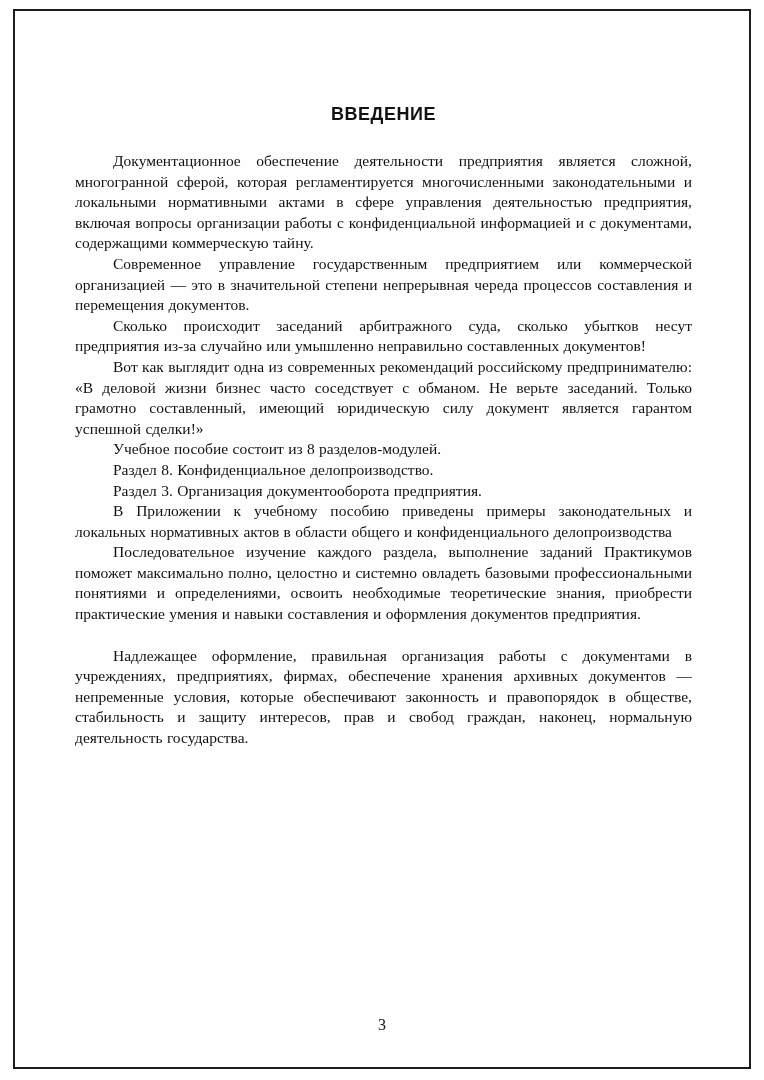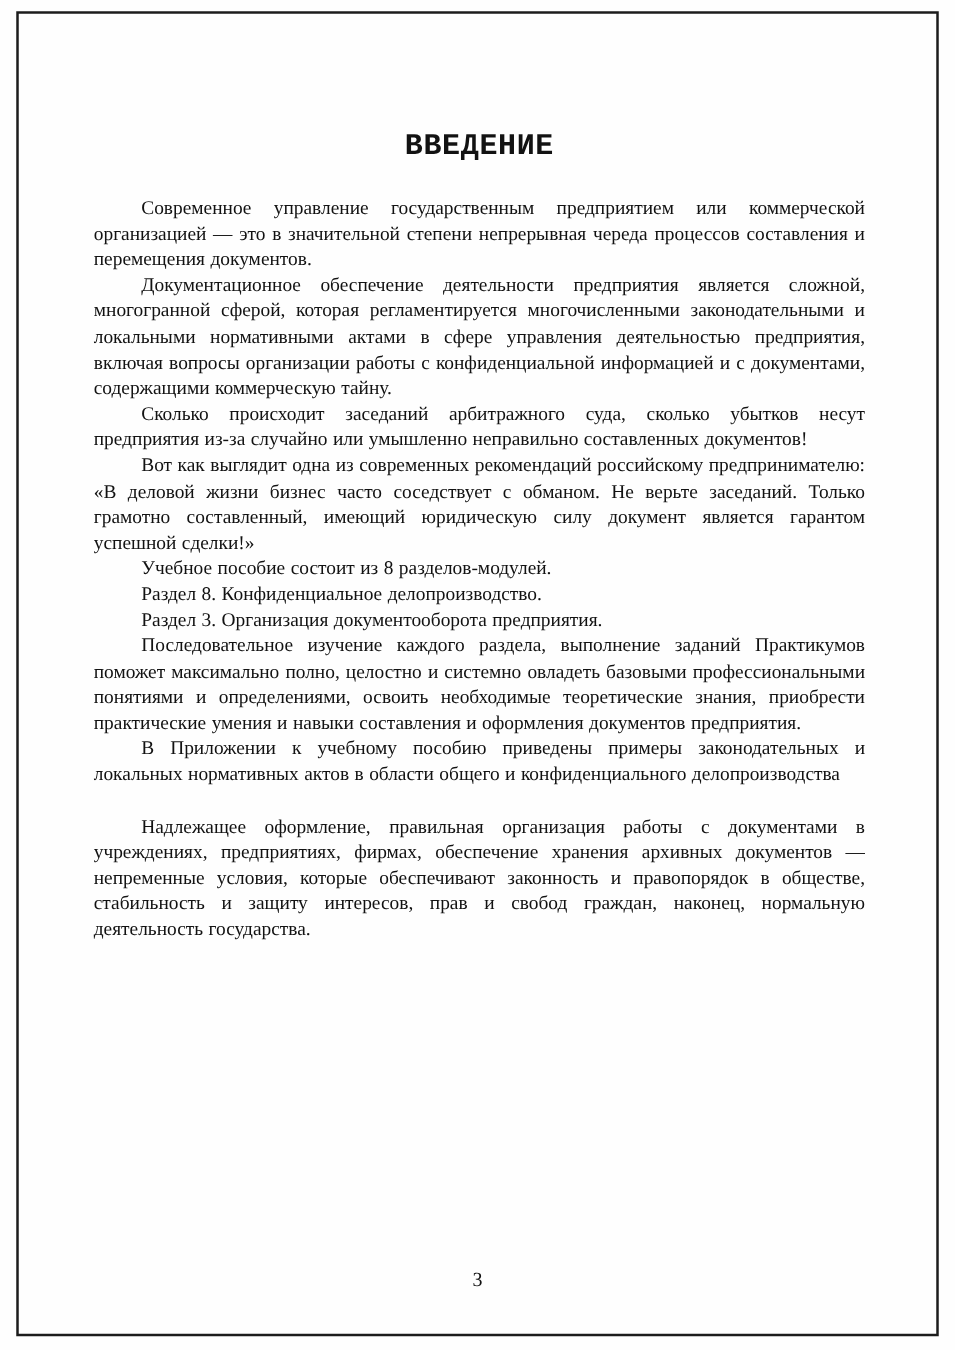--- a/index.html
+++ b/index.html
@@ -28,26 +28,26 @@
     bottom: 11px;
     border: 2px solid #1c1c1c;
   }
   .content {
     position: absolute;
     left: 75px;
     right: 72px;
     top: 104px;
   }
   h1.doc-title {
-    font-size: 24px;
+    font-size: 18px;
     font-weight: bold;
     text-align: center;
     margin: 0 0 26px 0;
     letter-spacing: 0.5px;
-    font-family: Liberation Mono, monospace;
+    font-family: Liberation Sans, sans-serif;
   }
   p.para {
     margin: 0;
     font-size: 15.5px;
     line-height: 20.6px;
     text-align: justify;
     text-indent: 38px;
     word-spacing: 0.5px;
   }
   p.para.gap-before {
@@ -65,26 +65,26 @@
 </style>
 </head>
 <body>
 
 <div class="scan-page">
   <div class="border-frame"></div>
 
   <div class="content">
     <h1 class="doc-title">ВВЕДЕНИЕ</h1>
 
+    <p class="para">Документационное обеспечение деятельности предприятия является сложной, многогранной сферой, которая регламентируется многочисленными законодательными и локальными нормативными актами в сфере управления деятельностью предприятия, включая вопросы организации работы с конфиденциальной информацией и с документами, содержащими коммерческую тайну.</p>
     <p class="para">Современное управление государственным предприятием или коммерческой организацией — это в значительной степени непрерывная череда процессов составления и перемещения документов.</p>
-    <p class="para">Документационное обеспечение деятельности предприятия является сложной, многогранной сферой, которая регламентируется многочисленными законодательными и локальными нормативными актами в сфере управления деятельностью предприятия, включая вопросы организации работы с конфиденциальной информацией и с документами, содержащими коммерческую тайну.</p>
     <p class="para">Сколько происходит заседаний арбитражного суда, сколько убытков несут предприятия из-за случайно или умышленно неправильно составленных документов!</p>
     <p class="para">Вот как выглядит одна из современных рекомендаций российскому предпринимателю: «В деловой жизни бизнес часто соседствует с обманом. Не верьте заседаний. Только грамотно составленный, имеющий юридическую силу документ является гарантом успешной сделки!»</p>
     <p class="para">Учебное пособие состоит из 8 разделов-модулей.</p>
     <p class="para">Раздел 8. Конфиденциальное делопроизводство.</p>
     <p class="para">Раздел 3. Организация документооборота предприятия.</p>
+    <p class="para">В Приложении к учебному пособию приведены примеры законодательных и локальных нормативных актов в области общего и конфиденциального делопроизводства</p>
     <p class="para">Последовательное изучение каждого раздела, выполнение заданий Практикумов поможет максимально полно, целостно и системно овладеть базовыми профессиональными понятиями и определениями, освоить необходимые теоретические знания, приобрести практические умения и навыки составления и оформления документов предприятия.</p>
-    <p class="para">В Приложении к учебному пособию приведены примеры законодательных и локальных нормативных актов в области общего и конфиденциального делопроизводства</p>
     <p class="para gap-before">Надлежащее оформление, правильная организация работы с документами в учреждениях, предприятиях, фирмах, обеспечение хранения архивных документов — непременные условия, которые обеспечивают законность и правопорядок в обществе, стабильность и защиту интересов, прав и свобод граждан, наконец, нормальную деятельность государства.</p>
   </div>
 
   <div class="page-number">3</div>
 </div>
 
 </body></html>

